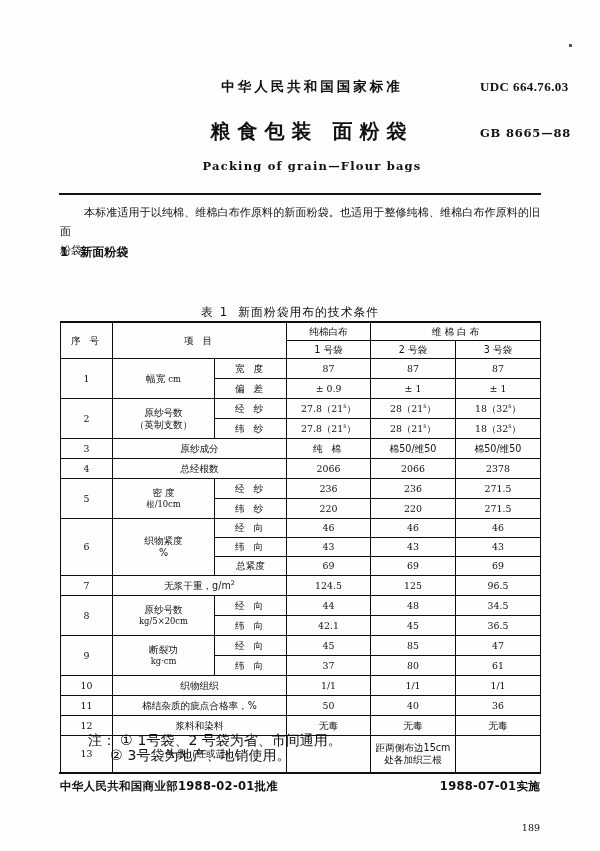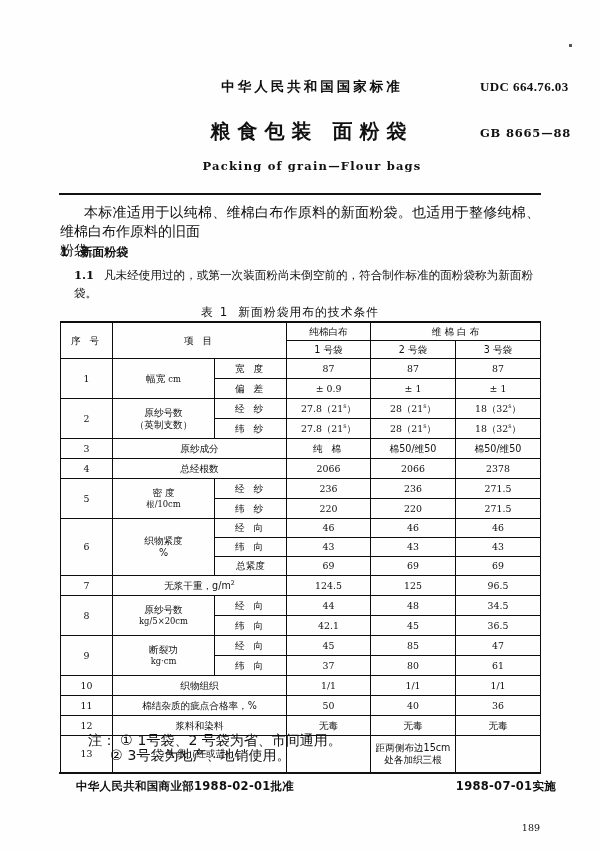--- a/index.html
+++ b/index.html
@@ -92,21 +92,21 @@
     height: 2px;
     background: #111;
   }
 
   
   .scope {
     position: absolute;
     left: 60px;
     top: 203px;
     width: 480px;
-    font-size: 14px;
+    font-size: 11px;
     line-height: 19px;
     text-align: justify;
   }
   .scope p { margin: 0; }
   .scope .indent { text-indent: 24px; }
 
   .sec-head {
     position: absolute;
     left: 60px;
     top: 244px;
@@ -188,21 +188,21 @@
     position: absolute;
     left: 59px;
     top: 772px;
     width: 482px;
     height: 2px;
     background: #111;
   }
 
   .footer {
     position: absolute;
-    left: 76px;
+    left: 60px;
     top: 779px;
     width: 480px;
     font-size: 11.5px;
     font-weight: bold;
   }
   .footer .approve { float: left; letter-spacing: 0.3px; }
   .footer .effect { float: right; letter-spacing: 0.3px; }
   .pageno {
     position: absolute;
     left: 0; top: 822px;
@@ -233,23 +233,20 @@
 
   <div class="scope">
     <p class="indent">本标准适用于以纯棉、维棉白布作原料的新面粉袋。也适用于整修纯棉、维棉白布作原料的旧面</p>
     <p>粉袋。</p>
   </div>
 
   <div class="sec-head">
     <span class="num">1</span><span>新面粉袋</span>
   </div>
 
-  <div class="clause" id="clause-1-1">
-    <span class="cnum">1.1</span><span>凡未经使用过的，或第一次装面粉尚未倒空前的，符合制作标准的面粉袋称为新面粉袋。</span>
-  </div>
 
   <div class="table-caption">
     <span>表</span><span class="cap-no">1</span><span>新面粉袋用布的技术条件</span>
   </div>
 
   <table class="spec">
     <colgroup>
       <col style="width:52px">
       <col style="width:102px">
       <col style="width:72px">

